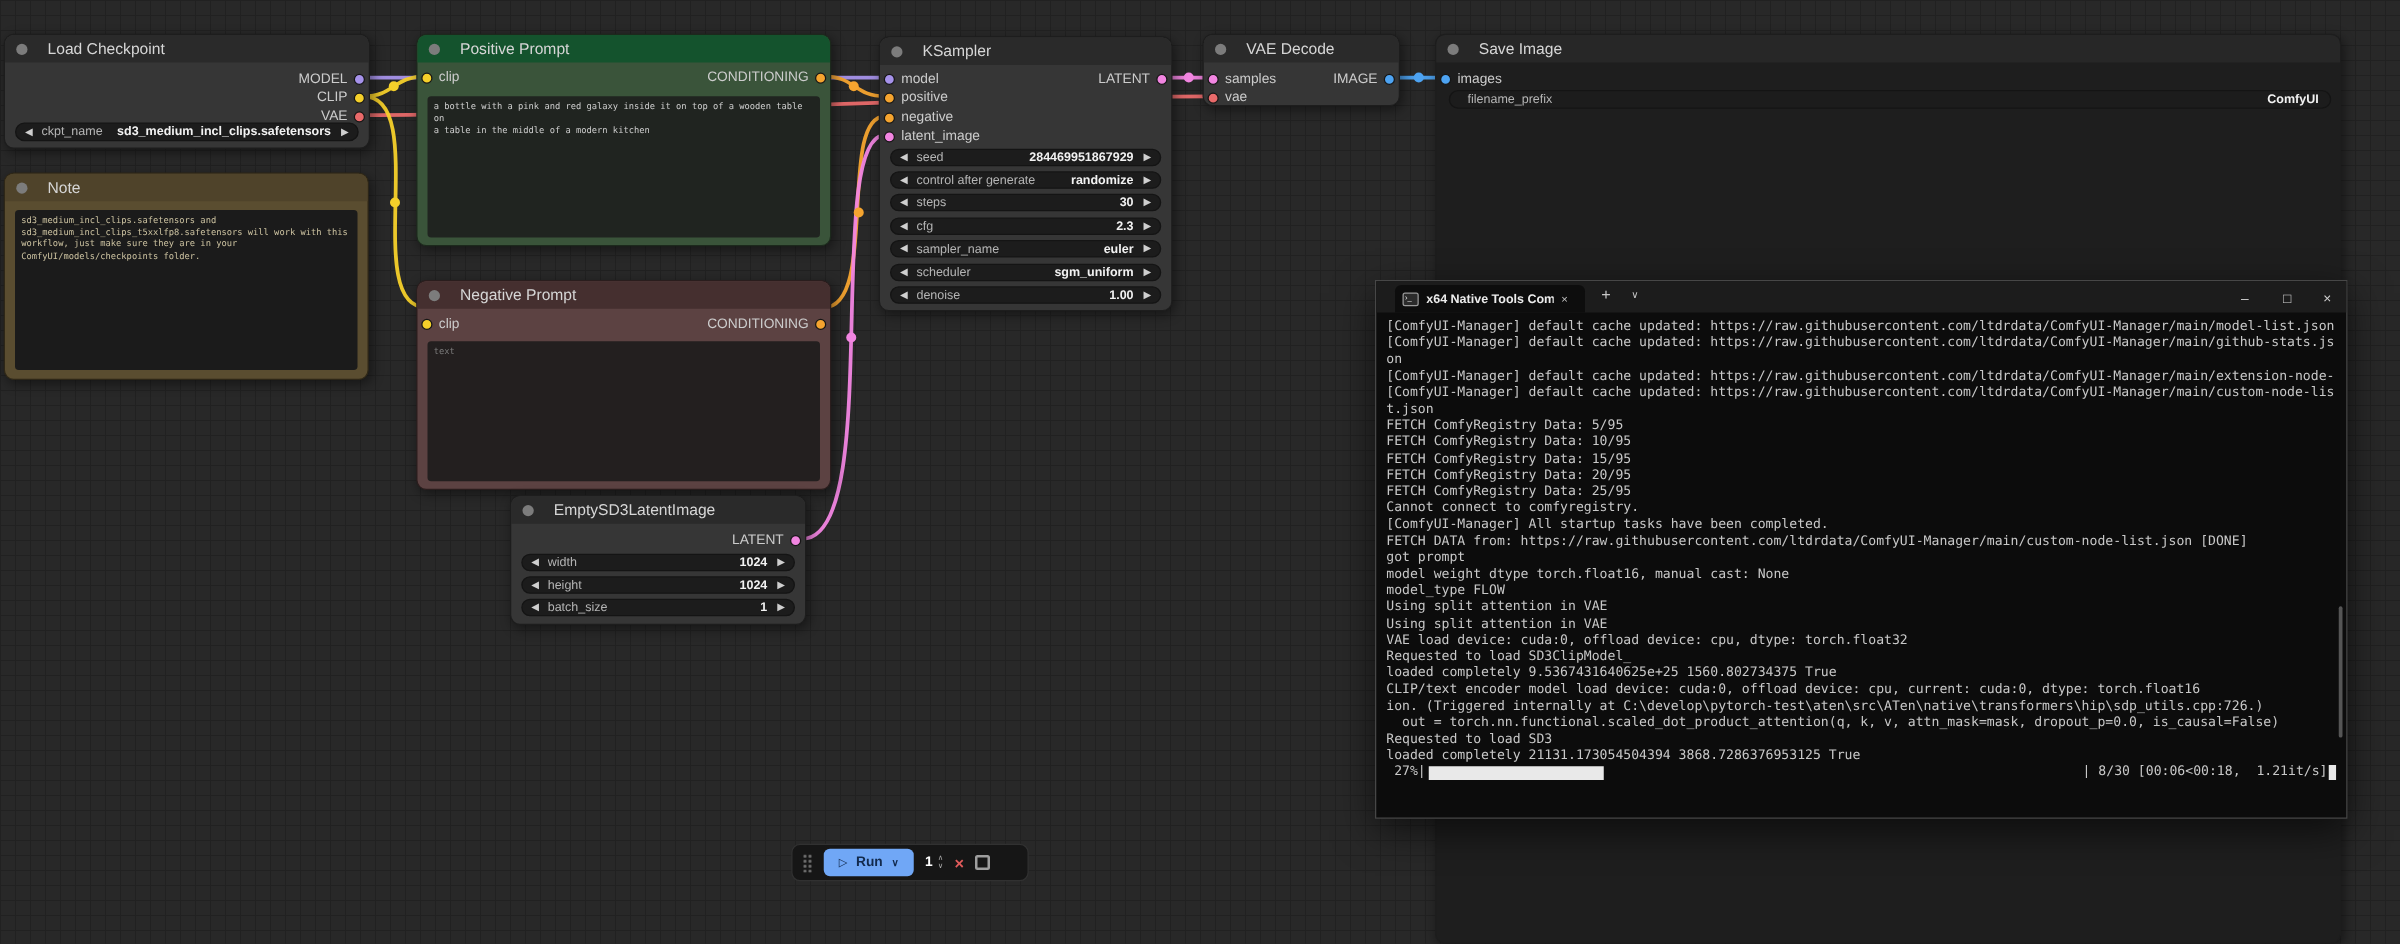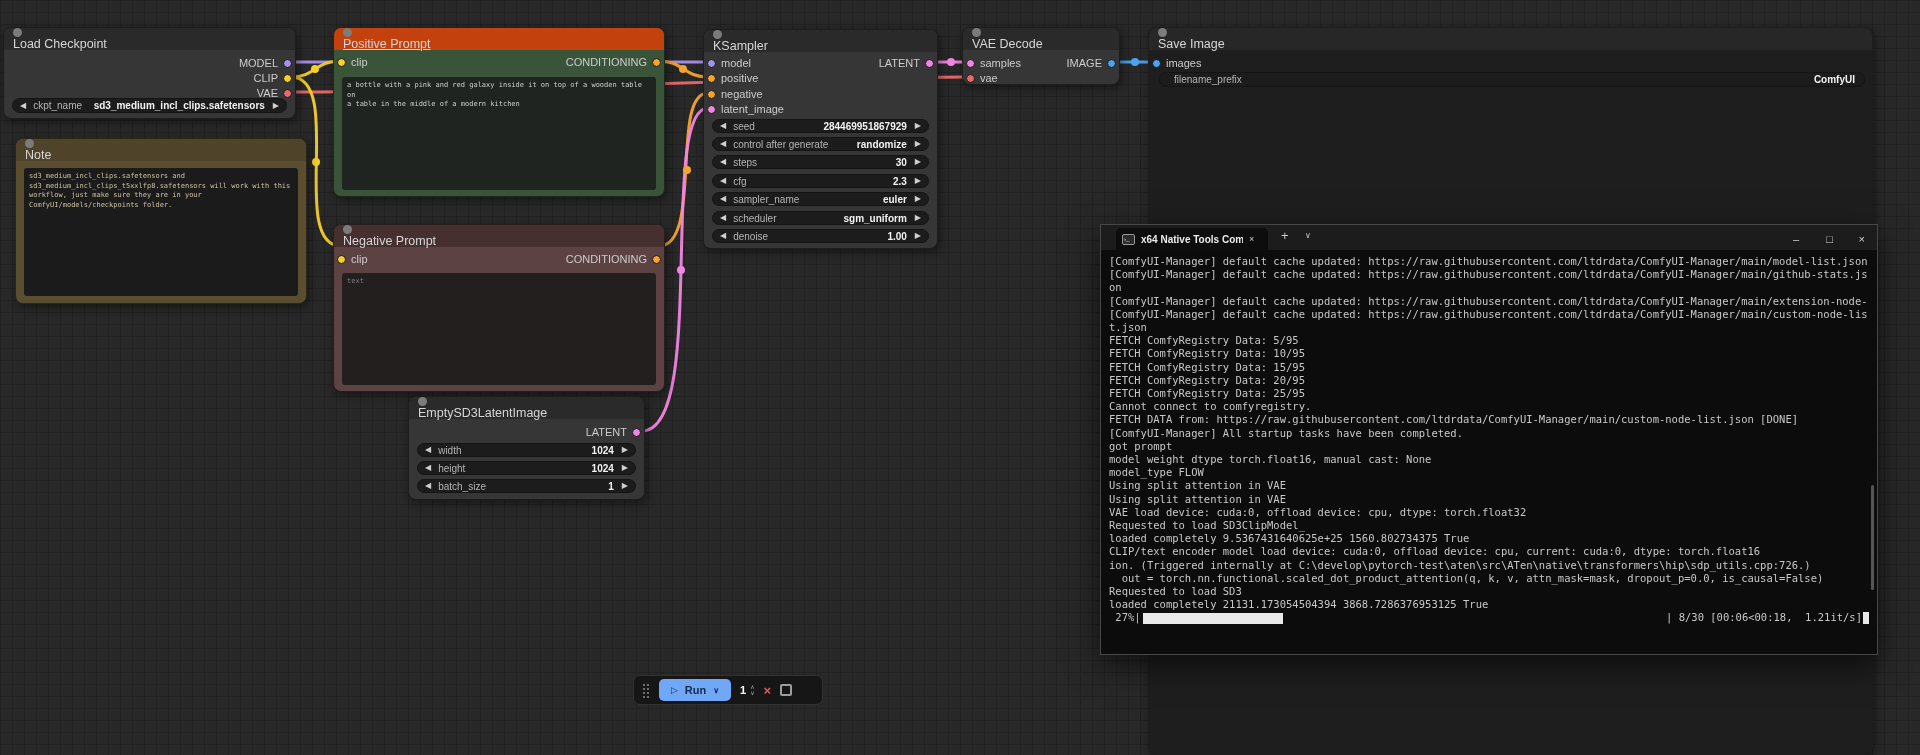--- a/index.html
+++ b/index.html
@@ -16,42 +16,42 @@
       linear-gradient(90deg,#212121 1px, transparent 1px);
     background-size:12px 12px;
     position:relative;
   }
   
   svg.wires{position:absolute;left:0;top:0;z-index:1;}
   svg.wires path{fill:none;stroke-width:3;opacity:.95;}
   
   .node{position:absolute;z-index:2;border-radius:8px;border:1px solid #1d1d1d;
         background:#363636;box-shadow:2px 3px 9px rgba(0,0,0,.45);}
-  .node-header{height:22px;display:flex;align-items:flex-start;gap:0;padding:0 9px;
-        border-radius:7px 7px 0 0;background:#2a2a2a;font-size:12.5px;color:#d6d6d6;flex-direction:column;}
+  .node-header{height:22px;display:flex;align-items:center;gap:16px;padding:0 9px;
+        border-radius:7px 7px 0 0;background:#2a2a2a;font-size:12.5px;color:#d6d6d6;}
   .cdot{width:9px;height:9px;border-radius:50%;background:#7c7c7c;flex:0 0 auto;}
   .prow{position:absolute;left:0;right:0;height:14px;line-height:14px;font-size:11px;color:#cccccc;}
   .pdot{position:absolute;top:2.5px;width:9px;height:9px;border-radius:50%;border:1px solid #161616;}
   .pdot.in{left:3px;} .pdot.out{right:3px;}
   .plabel.in{position:absolute;left:17px;} .plabel.out{position:absolute;right:17px;}
   .c-model{background:var(--model);} .c-clip{background:var(--clip);}
   .c-vae{background:var(--vae);} .c-cond{background:var(--cond);}
   .c-latent{background:var(--latent);} .c-image{background:var(--image);}
   .widget{position:absolute;left:8px;right:8px;height:14px;background:#1c1c1c;
         border:1px solid #141414;border-radius:8px;display:flex;align-items:center;
         padding:0 7px;font-size:10px;color:#b5b5b5;}
   .widget .arr{font-size:8px;color:#cfcfcf;line-height:14px;}
   .widget .wlabel{margin-left:7px;flex:1;white-space:nowrap;overflow:hidden;}
   .widget .wvalue{color:#f2f2f2;font-weight:bold;margin-right:8px;white-space:nowrap;}
   .ta{position:absolute;left:8px;right:8px;border-radius:3px;
       font-family:"DejaVu Sans Mono",monospace;font-size:7px;line-height:9.5px;
       padding:4px 5px;white-space:pre-wrap;overflow:hidden;}
   
   .node.green{background:#3a543a;border-color:#1c291c;}
-  .node.green .node-header{background:#c2410c;text-decoration:underline;}
+  .node.green .node-header{background:#14532d;}
   .node.green .ta{background:#202420;color:#cfcfcf;}
   .node.red{background:#5c4242;border-color:#2a1d1d;}
   .node.red .node-header{background:#452f2f;}
   .node.red .ta{background:#231f1f;color:#7d7d7d;}
   .node.note{background:#5a4d30;border-color:#2e2717;}
   .node.note .node-header{background:#4f432a;}
   .node.note .ta{background:#1b1b1b;color:#cdc3a1;}
   .node.save{background:#1e1e1e;}
   .node.save .node-header{background:#272727;}
   
@@ -133,21 +133,21 @@
     <span class="pdot out c-vae"></span>
   </div>
   <div class="widget" style="top:70px;height:15px">
     <span class="arr">◀</span>
     <span class="wlabel">ckpt_name</span>
     <span class="wvalue">sd3_medium_incl_clips.safetensors</span>
     <span class="arr">▶</span>
   </div>
 </div>
 
-<div class="node note" style="left:15px;top:138px;width:292px;height:166px;">
+<div class="node note" style="left:3px;top:138px;width:292px;height:166px;">
   <div class="node-header">
     <span class="cdot"></span>
     <span>Note</span>
   </div>
   <div class="ta" style="top:29px;height:128px">sd3_medium_incl_clips.safetensors and
 sd3_medium_incl_clips_t5xxlfp8.safetensors will work with this
 workflow, just make sure they are in your
 ComfyUI/models/checkpoints folder.</div>
 </div>
 
@@ -328,22 +328,22 @@
         <div class="tline">on</div>
         <div class="tline">[ComfyUI-Manager] default cache updated: https://raw.githubusercontent.com/ltdrdata/ComfyUI-Manager/main/extension-node-</div>
         <div class="tline">[ComfyUI-Manager] default cache updated: https://raw.githubusercontent.com/ltdrdata/ComfyUI-Manager/main/custom-node-lis</div>
         <div class="tline">t.json</div>
         <div class="tline">FETCH ComfyRegistry Data: 5/95</div>
         <div class="tline">FETCH ComfyRegistry Data: 10/95</div>
         <div class="tline">FETCH ComfyRegistry Data: 15/95</div>
         <div class="tline">FETCH ComfyRegistry Data: 20/95</div>
         <div class="tline">FETCH ComfyRegistry Data: 25/95</div>
         <div class="tline">Cannot connect to comfyregistry.</div>
+        <div class="tline">[ComfyUI-Manager] All startup tasks have been completed.</div>
         <div class="tline">FETCH DATA from: https://raw.githubusercontent.com/ltdrdata/ComfyUI-Manager/main/custom-node-list.json [DONE]</div>
-        <div class="tline">[ComfyUI-Manager] All startup tasks have been completed.</div>
         <div class="tline">got prompt</div>
         <div class="tline">model weight dtype torch.float16, manual cast: None</div>
         <div class="tline">model_type FLOW</div>
         <div class="tline">Using split attention in VAE</div>
         <div class="tline">Using split attention in VAE</div>
         <div class="tline">VAE load device: cuda:0, offload device: cpu, dtype: torch.float32</div>
         <div class="tline">Requested to load SD3ClipModel_</div>
         <div class="tline">loaded completely 9.5367431640625e+25 1560.802734375 True</div>
         <div class="tline">CLIP/text encoder model load device: cuda:0, offload device: cpu, current: cuda:0, dtype: torch.float16</div>
         <div class="tline">ion. (Triggered internally at C:\develop\pytorch-test\aten\src\ATen\native\transformers\hip\sdp_utils.cpp:726.)</div>

